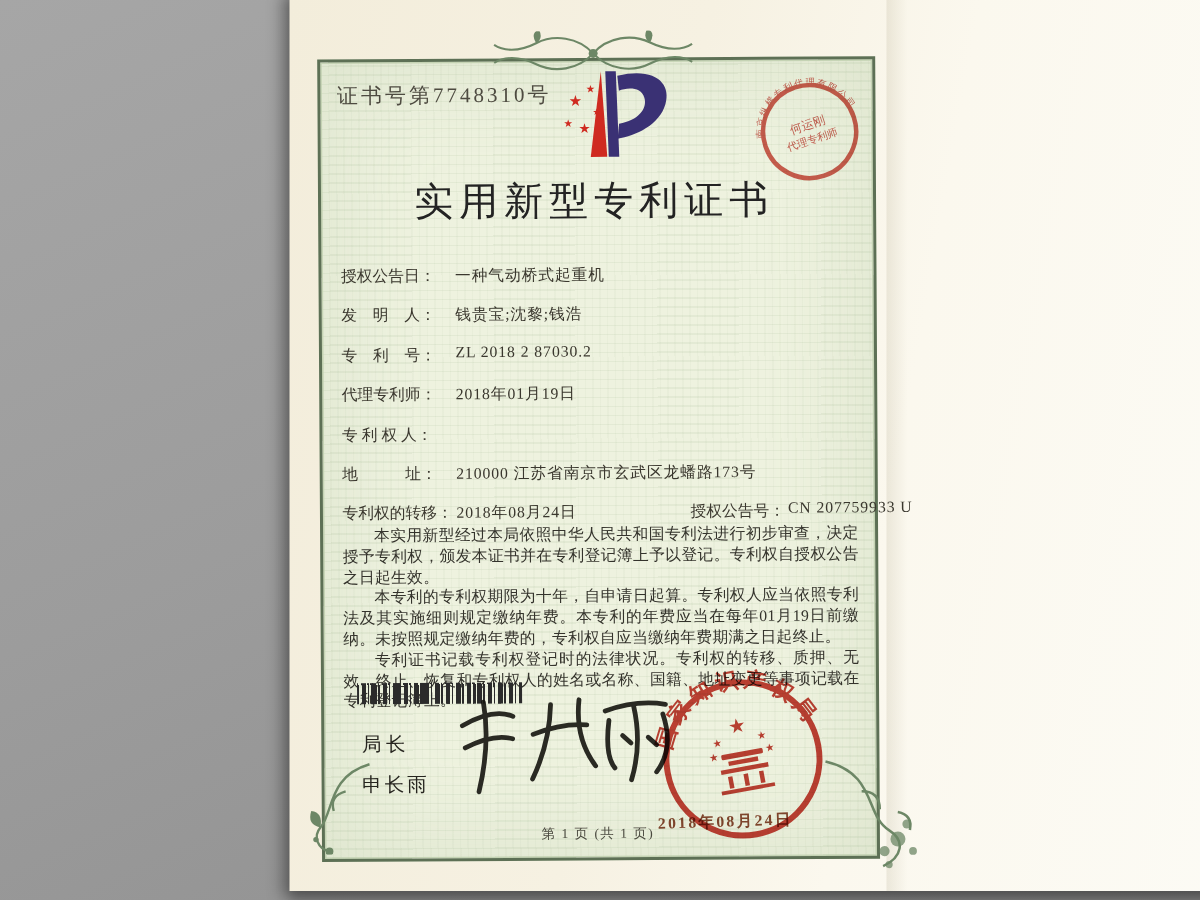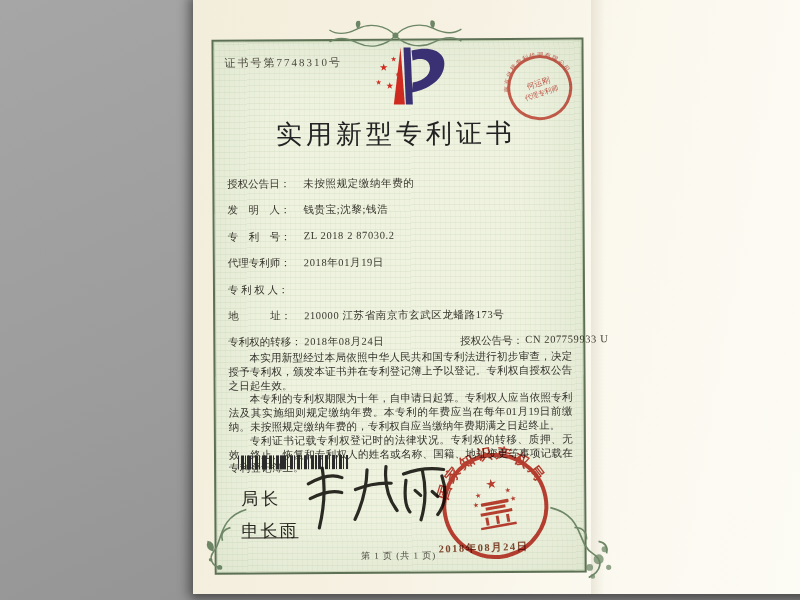--- a/index.html
+++ b/index.html
@@ -15,39 +15,39 @@
          background:linear-gradient(90deg,rgba(150,140,105,0.16),rgba(255,255,255,0));}
   .frame-area{position:absolute;left:0;top:0;width:640px;height:602px;
          transform:rotate(-0.35deg);transform-origin:300px 300px;}
   .frame{position:absolute;left:20px;top:46px;width:368px;height:531px;
          border:2px solid #5d7055;
          box-shadow:inset 0 0 0 1px rgba(195,210,178,0.95), inset 0 0 70px rgba(150,175,130,0.22);
          background:
            repeating-linear-gradient(0deg, rgba(130,160,115,0.10) 0 1px, rgba(0,0,0,0) 1px 6px),
            repeating-linear-gradient(90deg, rgba(130,160,115,0.05) 0 1px, rgba(0,0,0,0) 1px 5px),
            #eef2df;}
-  .cert-no{position:absolute;left:33px;top:62px;font-size:11px;letter-spacing:2px;color:#4e4b41;}
+  .cert-no{position:absolute;left:33px;top:62px;font-size:14px;letter-spacing:2px;color:#4e4b41;}
   .logo{position:absolute;left:180px;top:50px;width:84px;height:66px;}
   .title{position:absolute;left:20px;top:124px;width:368px;text-align:center;
          font-size:26px;letter-spacing:4px;color:#232323;font-weight:500;}
   .fields{position:absolute;left:35px;top:184px;width:346px;color:#3a372e;}
   .frow{height:26.4px;display:flex;align-items:flex-start;font-size:10.5px;position:relative;}
   .flabel{flex:0 0 76px;white-space:nowrap;}
   .fvalue{letter-spacing:0.6px;white-space:nowrap;}
   .pair2{position:absolute;left:232px;top:0;display:flex;}
   .pair2 .flabel{flex:0 0 auto;margin-right:2px;}
   .paras{position:absolute;left:35px;top:358px;width:344px;font-size:10.5px;
          line-height:13.8px;text-align:justify;color:#34332c;letter-spacing:0.2px;}
   .paras p{margin:0;text-indent:2em;}
   .barcode{position:absolute;left:44px;top:462px;width:110px;height:14px;
          background:
            repeating-linear-gradient(90deg,#2b2b2b 0 1px,transparent 1px 3px,#2b2b2b 3px 6px,transparent 6px 7px),
            repeating-linear-gradient(90deg,transparent 0 9px,#2b2b2b 9px 11px,transparent 11px 17px);}
-  .director{position:absolute;left:47px;top:494px;font-size:17px;color:#26251f;letter-spacing:3px;}
-  .director .dname{margin-top:9px;letter-spacing:2px;text-decoration:underline;}
+  .director{position:absolute;left:47px;top:494px;font-size:13px;color:#26251f;letter-spacing:3px;}
+  .director .dname{margin-top:9px;letter-spacing:2px;}
   .signature{position:absolute;left:100px;top:468px;width:170px;height:72px;}
   .seal-main{position:absolute;left:239px;top:452px;width:124px;height:124px;
          mix-blend-mode:multiply;opacity:0.92;}
   .seal-date{position:absolute;left:244px;top:549px;font-size:10.5px;color:#8a4a33;
          letter-spacing:1.5px;transform:rotate(-1.5deg);font-weight:bold;
          mix-blend-mode:multiply;white-space:nowrap;}
   .seal-agency{position:absolute;left:298px;top:46px;width:100px;height:100px;
          mix-blend-mode:multiply;opacity:0.85;}
   .footer{position:absolute;left:20px;top:557px;width:368px;text-align:center;
          font-size:9px;color:#4a493f;letter-spacing:1px;}
@@ -132,21 +132,21 @@
           <text x="50" y="48" font-size="8" fill="#c8443a" text-anchor="middle">何运刚</text>
           <text x="50" y="58" font-size="7" fill="#c8443a" text-anchor="middle">代理专利师</text>
         </g>
       </svg>
 
       <div class="title">实用新型专利证书</div>
 
       <div class="fields">
         <div class="frow">
           <span class="flabel">授权公告日：</span>
-          <span class="fvalue">未按照规定缴纳年费的</span>
+          <span class="fvalue">一种气动桥式起重机</span>
         </div>
         <div class="frow">
           <span class="flabel">发　明　人：</span>
           <span class="fvalue">钱贵宝;沈黎;钱浩</span>
         </div>
         <div class="frow">
           <span class="flabel">专　利　号：</span>
           <span class="fvalue">ZL 2018 2 87030.2</span>
         </div>
         <div class="frow">

